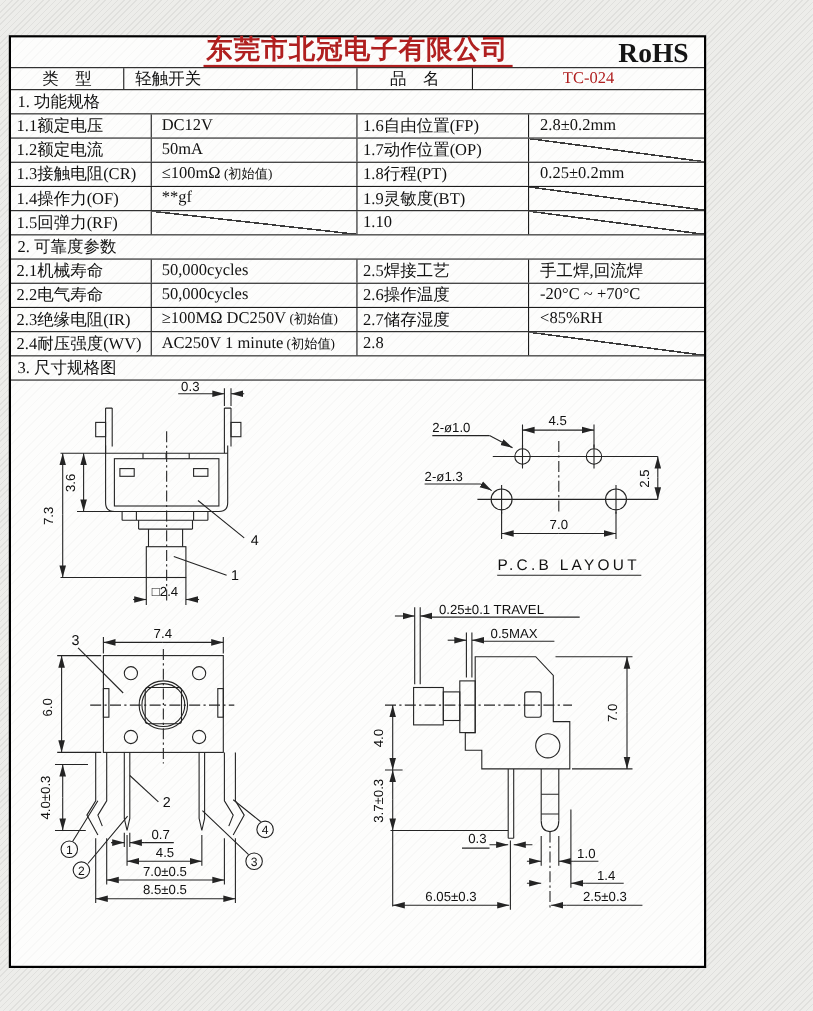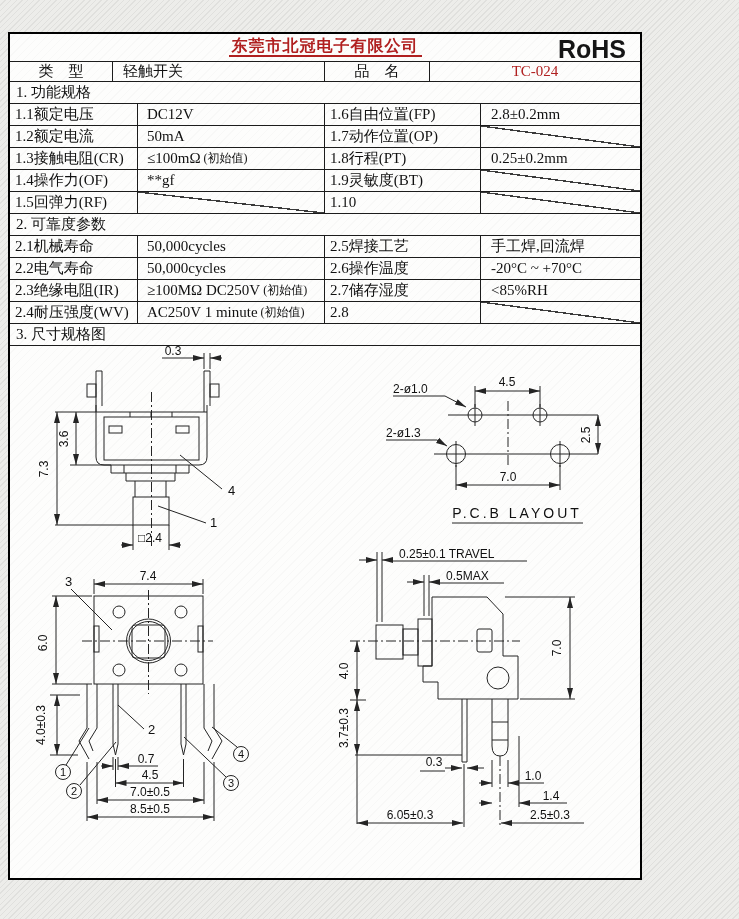--- a/index.html
+++ b/index.html
@@ -8,24 +8,24 @@
     background:repeating-linear-gradient(315deg, rgba(0,0,0,0.055) 0 1px, transparent 1px 4px), #ededea;
     font-family:"Liberation Serif", serif;color:#111;
   }
   .page{
     position:absolute;left:8px;top:32px;width:634px;height:848px;box-sizing:border-box;
     border:2px solid #000;
     background:repeating-linear-gradient(315deg, rgba(0,0,0,0.02) 0 1px, transparent 1px 6px), #fdfdfc;
   }
   .row{display:flex;box-sizing:border-box;border-bottom:1px solid #1c1c1c}
   .title-row{height:28px;align-items:center;justify-content:center;position:relative}
-  .company{font-size:16px;font-weight:bold;color:#b02020;line-height:1;letter-spacing:1px;
+  .company{font-size:24px;font-weight:bold;color:#b02020;line-height:1;letter-spacing:1px;
     border-bottom:2px solid #b02020;padding:0 3px 1px}
   .rohs{position:absolute;right:14px;top:1px;font-size:25px;font-weight:600;color:#151515;
-    font-family:Liberation Sans, sans-serif}
+    font-family:Liberation Serif, serif}
   .type-row{height:20px}
   .cell{box-sizing:border-box;border-right:1px solid #1c1c1c;display:flex;align-items:center;
     font-size:15px;overflow:hidden;white-space:nowrap}
   .cell:last-child{border-right:none}
   .tc1{width:103px;justify-content:center}
   .tc2{width:212px;padding-left:10px}
   .tc3{width:105px;justify-content:center}
   .tc4{width:210px}
   .fill-line{flex:1;margin:12px 10px;border-bottom:1px solid #444;text-align:center;color:#b02020;
     font-size:15px;height:21px;line-height:21px}

